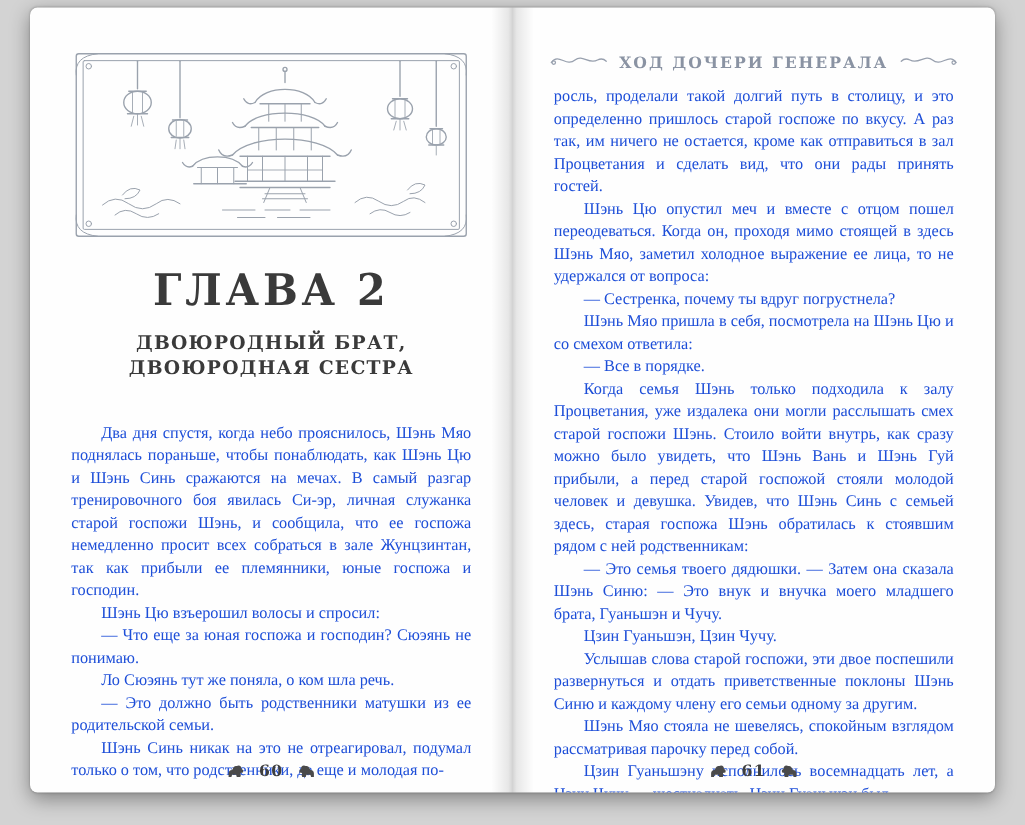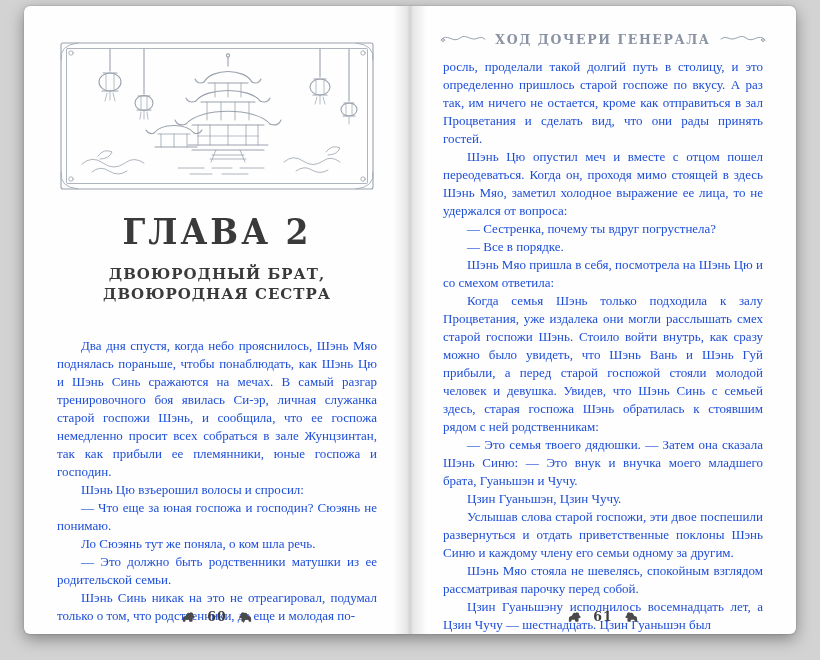--- a/index.html
+++ b/index.html
@@ -54,21 +54,21 @@
     font-size:13px; line-height:18px; color:#1d4ed8;
     text-align:justify;
   }
   .page.left  .body-text { margin-top:33px; }
   .page.right .body-text { margin-top:11px; }
   .para { text-indent:24px; }
   .para.noindent { text-indent:0; }
 
   
   .running-header {
-    margin-top:25px; height:16px;
+    margin-top:35px; height:16px;
     display:flex; align-items:center; justify-content:center; gap:9px;
   }
   .hdr-text {
     font-family:"DejaVu Serif", serif;
     font-size:12.5px; font-weight:700; letter-spacing:1.6px;
     color:#8a93a3; white-space:nowrap;
   }
   .flourish { flex:0 0 auto; }
   .flourish.mirror { transform:scaleX(-1); }
 
@@ -209,22 +209,22 @@
               <path d="M1,7 C7,-1 13,11 20,5 C26,0 31,9 38,5 Q42,3 45,6"></path>
               <circle cx="3" cy="7" r="1.4"></circle>
             </g>
           </svg>
         </div>
 
         <div class="body-text">
           <p class="para noindent">росль, проделали такой долгий путь в столицу, и это определенно пришлось старой госпоже по вкусу. А раз так, им ничего не остается, кроме как отправиться в зал Процветания и сделать вид, что они рады принять гостей.</p>
           <p class="para">Шэнь Цю опустил меч и вместе с отцом пошел переодеваться. Когда он, проходя мимо стоящей в здесь Шэнь Мяо, заметил холодное выражение ее лица, то не удержался от вопроса:</p>
           <p class="para">— Сестренка, почему ты вдруг погрустнела?</p>
+          <p class="para">Шэнь Мяо пришла в себя, посмотрела на Шэнь Цю и со смехом ответила:</p>
           <p class="para">— Все в порядке.</p>
-          <p class="para">Шэнь Мяо пришла в себя, посмотрела на Шэнь Цю и со смехом ответила:</p>
           <p class="para">Когда семья Шэнь только подходила к залу Процветания, уже издалека они могли расслышать смех старой госпожи Шэнь. Стоило войти внутрь, как сразу можно было увидеть, что Шэнь Вань и Шэнь Гуй прибыли, а перед старой госпожой стояли молодой человек и девушка. Увидев, что Шэнь Синь с семьей здесь, старая госпожа Шэнь обратилась к стоявшим рядом с ней родственникам:</p>
           <p class="para">— Это семья твоего дядюшки. — Затем она сказала Шэнь Синю: — Это внук и внучка моего младшего брата, Гуаньшэн и Чучу.</p>
           <p class="para">Цзин Гуаньшэн, Цзин Чучу.</p>
           <p class="para">Услышав слова старой госпожи, эти двое поспешили развернуться и отдать приветственные поклоны Шэнь Синю и каждому члену его семьи одному за другим.</p>
           <p class="para">Шэнь Мяо стояла не шевелясь, спокойным взглядом рассматривая парочку перед собой.</p>
           <p class="para">Цзин Гуаньшэну исполнилось восемнадцать лет, а Цзин Чучу — шестнадцать. Цзин Гуаньшэн был</p>
         </div>
 
         <div class="page-footer">
           <svg class="footer-orn" width="15" height="12" viewBox="0 0 16 12">

